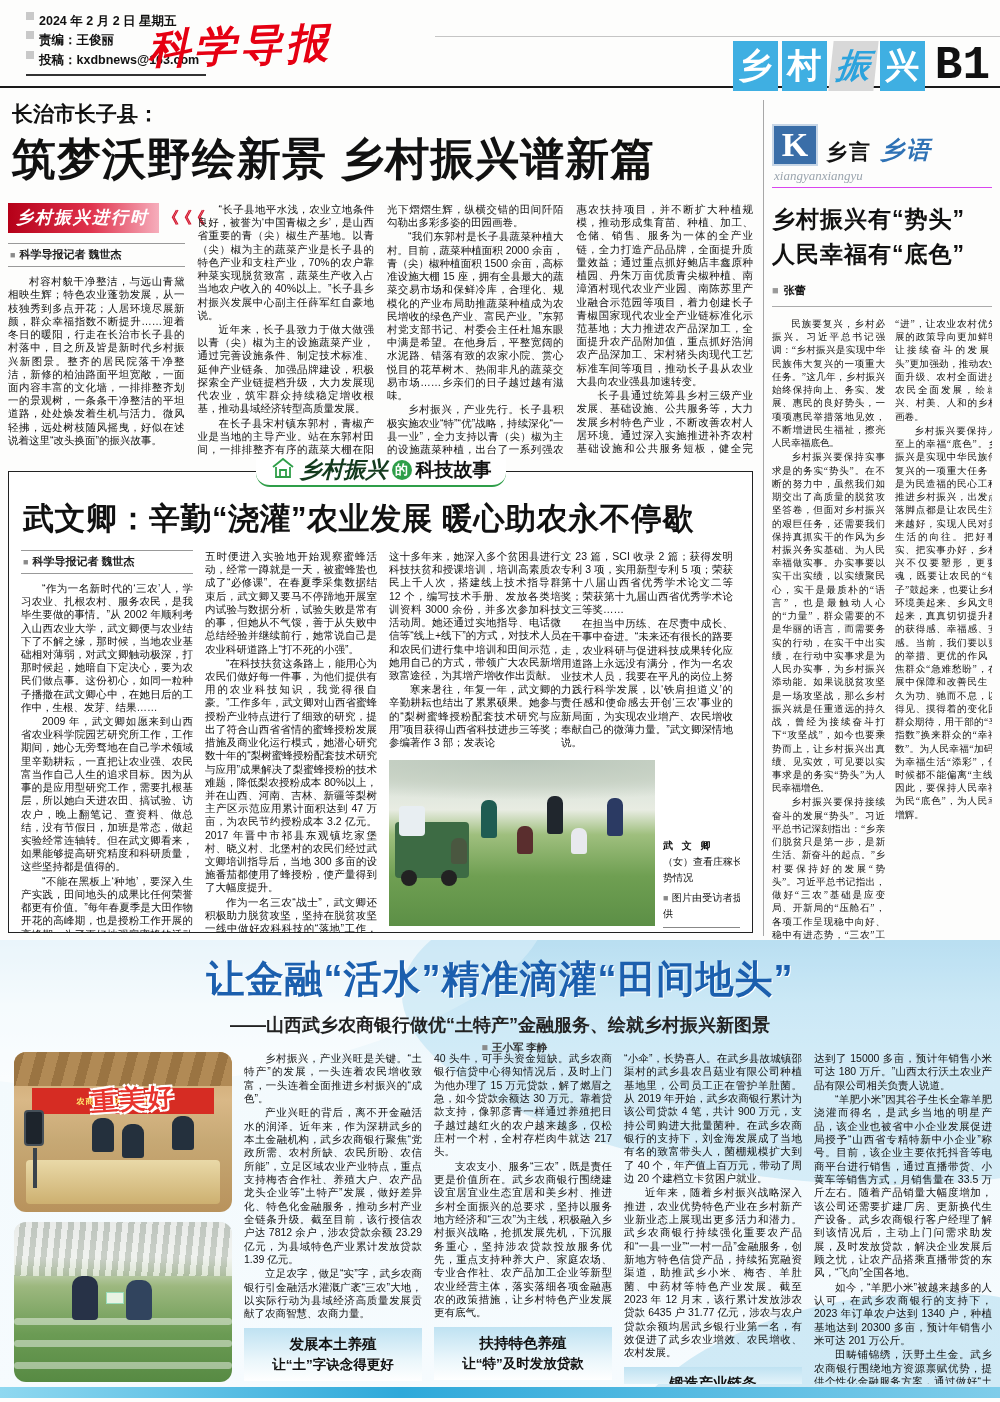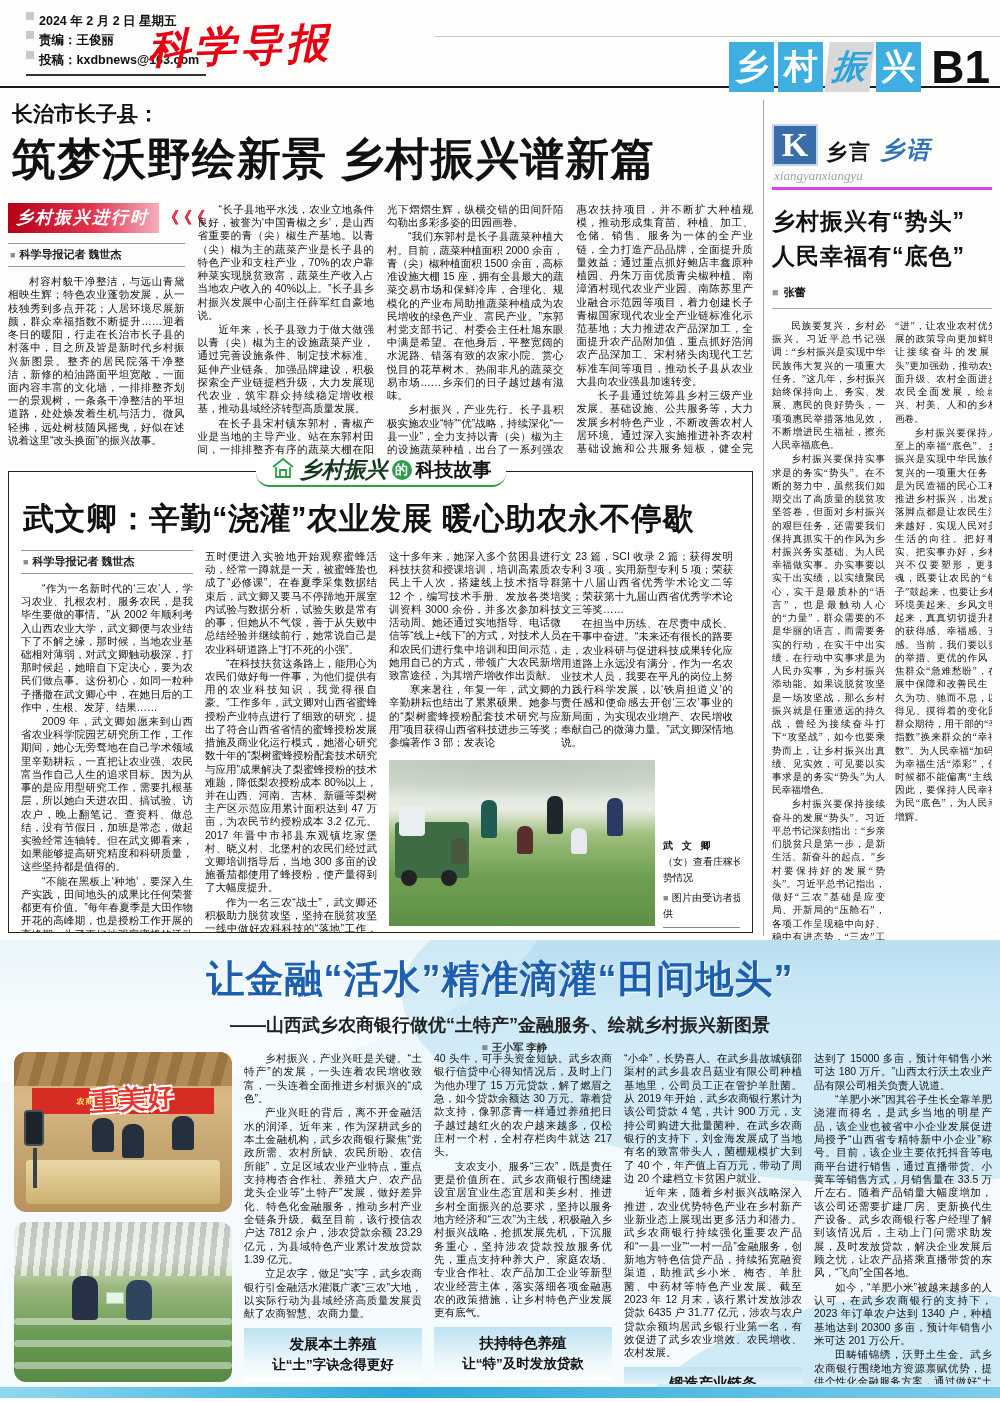--- a/index.html
+++ b/index.html
@@ -12,21 +12,21 @@
   .mast-line { display:flex; align-items:flex-start; gap:5px; font-size:12.5px; font-weight:700; line-height:1.55; color:#111; }
   .sq { width:8px; height:8px; background:#c9c9c9; display:inline-block; flex:0 0 auto; }
   .paper-logo { position:absolute; left:148px; top:18px; font-family:"Liberation Serif","DejaVu Serif",serif;
                 color:#e60012; font-size:42px; font-weight:900; font-style:italic; letter-spacing:4px; transform:rotate(-2deg); }
   .mast-thinrule { position:absolute; left:435px; right:0; top:36px; height:1px; background:#c5c5c5; }
   .mast-right { position:absolute; right:10px; top:40px; display:flex; align-items:center; gap:6px; }
   .sec-squares { display:flex; gap:4px; }
   .sec-sq { width:45px; height:50px; background:#3fafe2; color:#fff; font-size:34px; font-weight:900;
             display:flex; align-items:center; justify-content:center; }
   .sec-sq.calli { background:#d8d8d8; color:#2ba3dd; font-style:italic; font-family:"Liberation Serif","DejaVu Serif",serif; transform:skewX(-6deg); }
-  .page-no { font-family:Liberation Sans, sans-serif; font-size:46px; font-weight:700; color:#111; margin-left:4px; }
+  .page-no { font-family:Liberation Mono, monospace; font-size:46px; font-weight:700; color:#111; margin-left:4px; }
   .head-rule { height:2px; background:#1a1a1a; margin:0 0 0 0; }
   
   .content-row { display:flex; padding:6px 8px 0 8px; height:852px; }
   .main-left { width:745px; flex:0 0 auto; }
   .vrule { width:1px; background:#a8a8a8; margin:6px 8px 4px 10px; }
   .sidebar { flex:1; padding-top:8px; overflow:hidden; }
   
   .kicker { font-size:21px; font-weight:700; margin:6px 0 2px 4px; }
   .lead-headline { font-size:44px; font-weight:900; letter-spacing:1px; margin:2px 0 14px 4px; white-space:nowrap; }
   .lead-cols { column-count:4; column-gap:13px; height:258px; overflow:hidden; font-size:10.5px; line-height:1.26; text-align:justify; }
@@ -65,21 +65,21 @@
   .cap-credit { margin-top:4px; }
   .cap-credit .bsq { color:#8a8a8a; font-size:9px; margin-right:3px; }
   
   .essay-logo-row { display:flex; align-items:flex-end; gap:8px; }
   .klogo { width:46px; height:42px; background:#3a6ea8; color:#fff; font-family:"Liberation Serif","DejaVu Serif",serif;
            font-size:34px; font-weight:900; display:flex; align-items:center; justify-content:center; border:2px solid #c7d6e6; }
   .essay-title-black { font-size:21px; font-weight:900; letter-spacing:2px;margin-top:36px; }
   .essay-title-blue { font-size:24px; font-weight:900; font-style:italic; color:#2f72b5; letter-spacing:2px;
                       font-family:"Liberation Serif","DejaVu Serif",serif; }
   .essay-pinyin { font-family:"Liberation Serif","DejaVu Serif",serif; font-style:italic; color:#9aa4ad; font-size:13px;
-                  border-bottom:3px solid #d946ef; padding:0 0 3px 2px; margin:2px 0 14px 0; }
+                  border-bottom:1px solid #d946ef; padding:0 0 3px 2px; margin:2px 0 14px 0; }
   .essay-headline { font-size:23px; font-weight:900; line-height:1.5; letter-spacing:1px; }
   .essay-byline { margin:12px 0 10px 0; font-size:11px; font-weight:700; border-bottom:1px solid #aaa; padding-bottom:8px; }
   .essay-byline .bsq { color:#9a9a9a; margin-right:5px; }
   .ecols { display:flex; gap:10px; height:632px; overflow:hidden; }
   .ecol { width:113px; flex:0 0 auto; font-family:"Liberation Serif","DejaVu Serif",serif; font-size:9.6px; line-height:1.38;
           text-align:justify; overflow:hidden; }
   
   .finance { position:relative; height:458px; background:linear-gradient(180deg,#cfe8f5 0%,#e8f5fb 14%,#f3fafd 30%,#f6fbfe 100%); overflow:hidden; }
   .wave { position:absolute; border-radius:50%; }
   .w1 { width:700px; height:260px; left:-150px; top:-120px; background:rgba(255,255,255,.55); transform:rotate(-8deg); }

